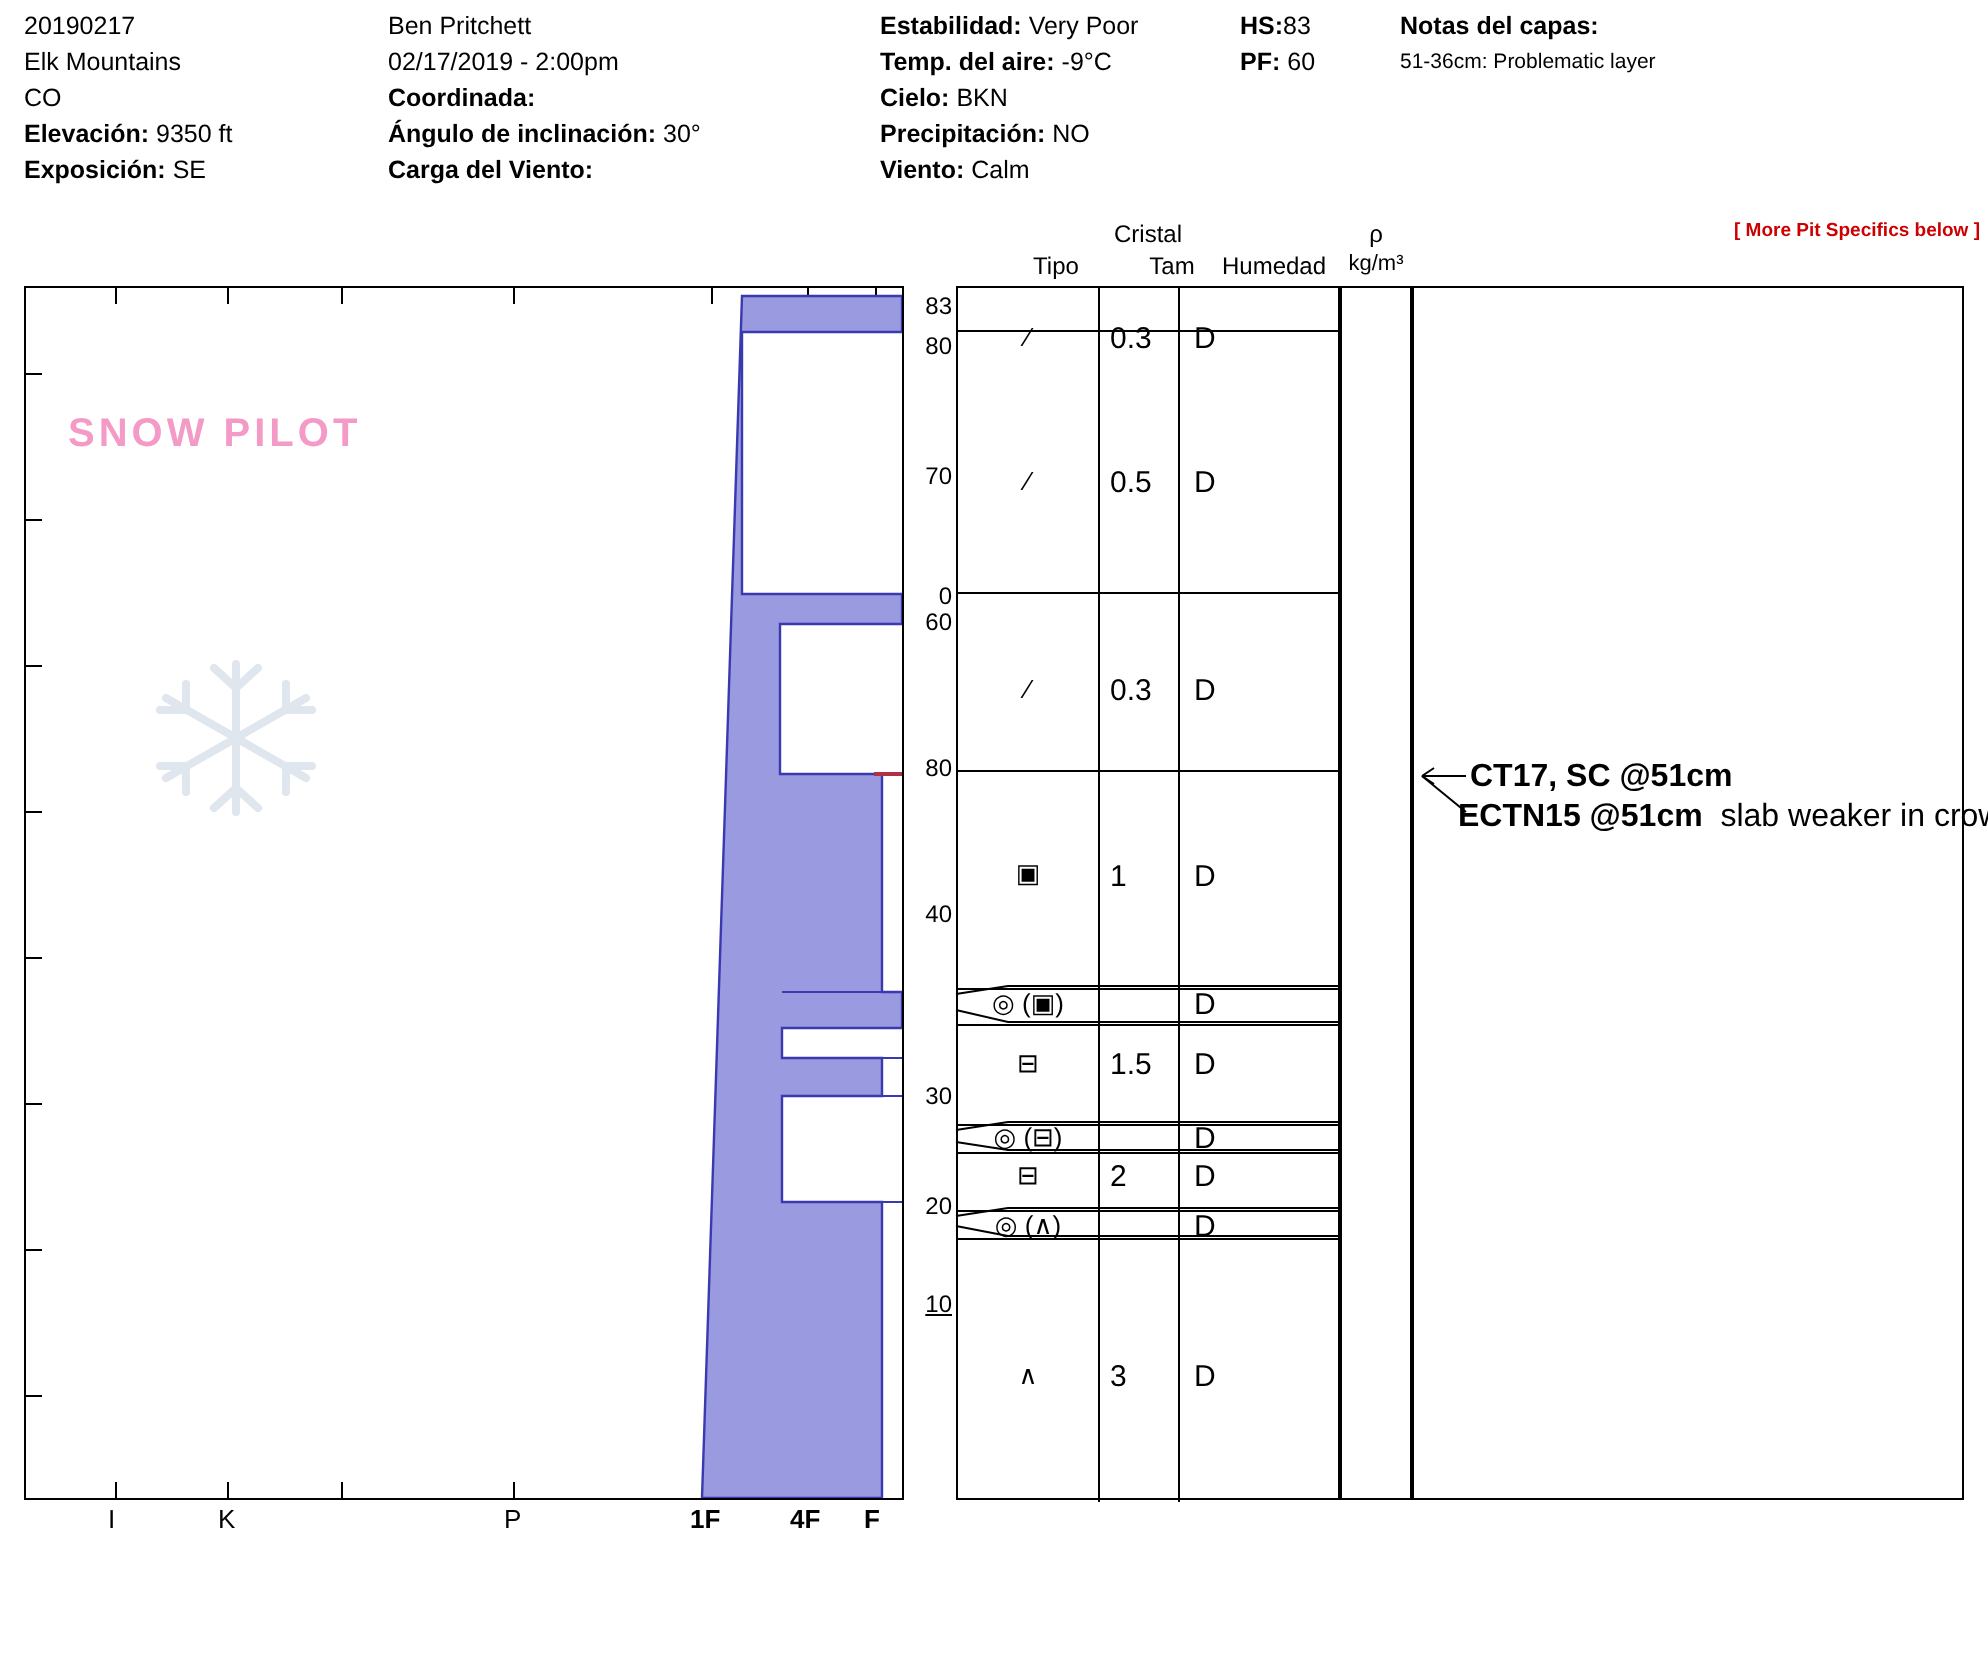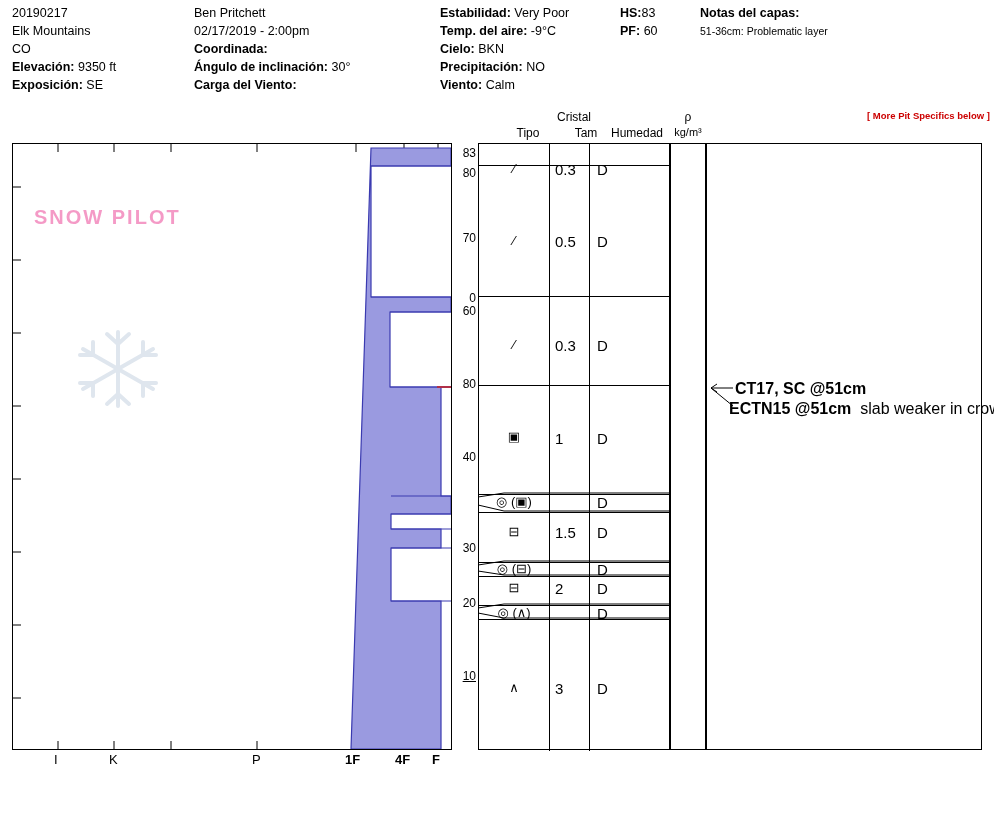--- a/index.html
+++ b/index.html
@@ -222,21 +222,21 @@
         <line x1="50" y1="59" x2="50" y2="72"></line>
         <line x1="100" y1="31" x2="113" y2="31"></line>
         <line x1="100" y1="31" x2="100" y2="18"></line>
       </g>
     </svg>
   </div>
   <div id="wm-text">SNOW PILOT</div>
 
   <div id="depthaxis">
     <div class="depth-tick" style="top:150px;">0</div>
-    <div class="depth-tick" style="top:528px;text-decoration:underline;">10</div>
+    <div class="depth-tick" style="top:504px;text-decoration:underline;">10</div>
     <div class="depth-tick" style="top:455px;">20</div>
     <div class="depth-tick" style="top:400px;">30</div>
     <div class="depth-tick" style="top:309px;">40</div>
     <div class="depth-tick" style="top:236px;">80</div>
     <div class="depth-tick" style="top:163px;">60</div>
     <div class="depth-tick" style="top:90px;">70</div>
     <div class="depth-tick" style="top:25px;">80</div>
     <div class="depth-tick" style="top:5px;">83</div>
   </div>
 

